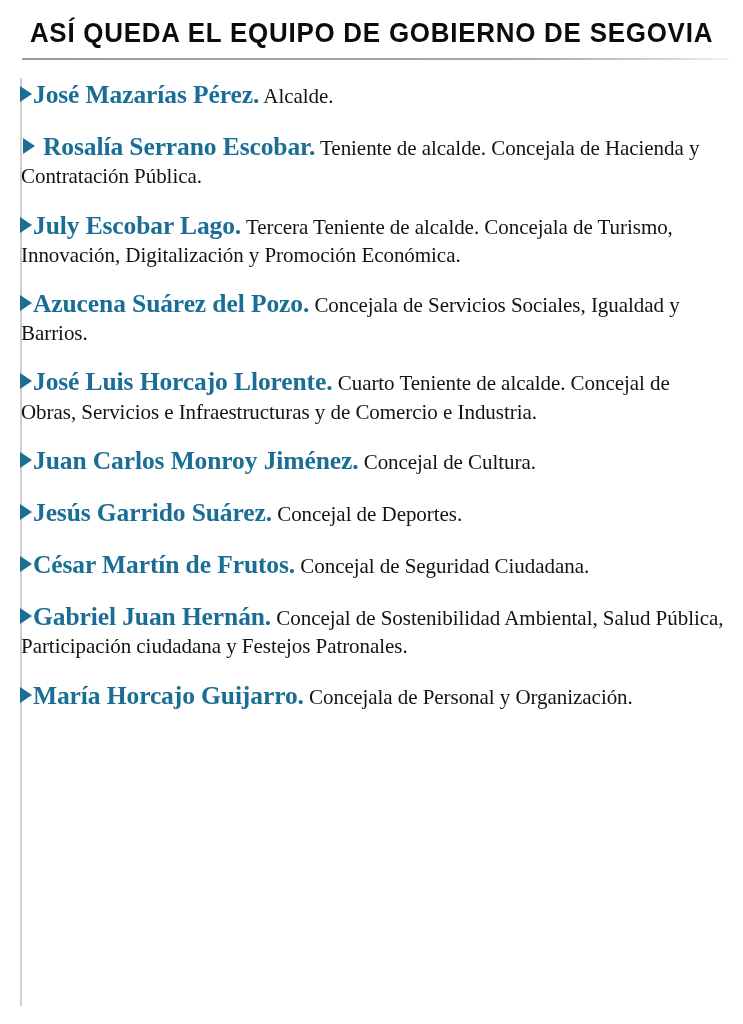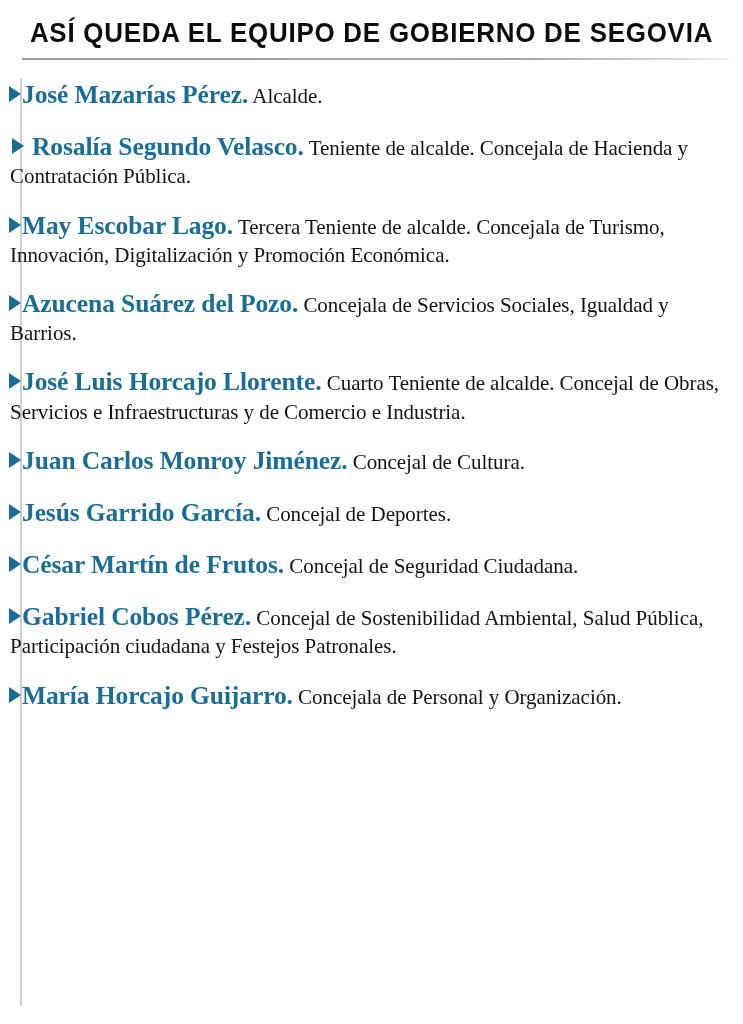--- a/index.html
+++ b/index.html
@@ -45,21 +45,21 @@
   .headline-rule {
     height: 2px;
     margin: 11px 14px 0 22px;
     background: linear-gradient(to right, #9b9b9b 0%, #a8a8a8 72%, #d6d6d6 92%, #f2f2f2 100%);
   }
 
   
   .list-wrap {
     position: relative;
     margin-top: 18px;
-    padding-left: 10px;
+    padding-left: 21px;
     padding-right: 16px;
   }
 
   .left-rule {
     position: absolute;
     left: 20px;
     top: 0;
     width: 2px;
     height: 928px;
     background: #cfcfcf;
@@ -127,41 +127,41 @@
 
   <div class="headline-rule"></div>
 
   <div class="list-wrap">
     <div class="left-rule"></div>
 
   <div class="entry" data-lines="1">
         <div class="entry-inner"><span class="bullet"></span><span class="name">José Mazarías Pérez.</span><span class="role">Alcalde.</span></div>
       </div>
       <div class="entry" data-lines="2">
-        <div class="entry-inner"><span class="bullet spaced"></span><span class="name">Rosalía Segundo Velasco.</span><span class="role">Teniente de alcalde. Concejala de Hacienda y Contratación Pública.</span></div>
+        <div class="entry-inner"><span class="bullet spaced"></span><span class="name">Rosalía Serrano Escobar.</span><span class="role">Teniente de alcalde. Concejala de Hacienda y Contratación Pública.</span></div>
       </div>
       <div class="entry" data-lines="2">
-        <div class="entry-inner"><span class="bullet"></span><span class="name">May Escobar Lago.</span><span class="role">Tercera Teniente de alcalde. Concejala de Turismo, Innovación, Digitalización y Promoción Económica.</span></div>
+        <div class="entry-inner"><span class="bullet"></span><span class="name">July Escobar Lago.</span><span class="role">Tercera Teniente de alcalde. Concejala de Turismo, Innovación, Digitalización y Promoción Económica.</span></div>
       </div>
       <div class="entry" data-lines="2">
         <div class="entry-inner"><span class="bullet"></span><span class="name">Azucena Suárez del Pozo.</span><span class="role">Concejala de Servicios Sociales, Igualdad y Barrios.</span></div>
       </div>
       <div class="entry" data-lines="2">
         <div class="entry-inner"><span class="bullet"></span><span class="name">José Luis Horcajo Llorente.</span><span class="role">Cuarto Teniente de alcalde. Concejal de Obras, Servicios e Infraestructuras y de Comercio e Industria.</span></div>
       </div>
       <div class="entry" data-lines="1">
         <div class="entry-inner"><span class="bullet"></span><span class="name">Juan Carlos Monroy Jiménez.</span><span class="role">Concejal de Cultura.</span></div>
       </div>
       <div class="entry" data-lines="1">
-        <div class="entry-inner"><span class="bullet"></span><span class="name">Jesús Garrido García.</span><span class="role">Concejal de Deportes.</span></div>
+        <div class="entry-inner"><span class="bullet"></span><span class="name">Jesús Garrido Suárez.</span><span class="role">Concejal de Deportes.</span></div>
       </div>
       <div class="entry" data-lines="1">
         <div class="entry-inner"><span class="bullet"></span><span class="name">César Martín de Frutos.</span><span class="role">Concejal de Seguridad Ciudadana.</span></div>
       </div>
       <div class="entry" data-lines="2">
-        <div class="entry-inner"><span class="bullet"></span><span class="name">Gabriel Cobos Pérez.</span><span class="role">Concejal de Sostenibilidad Ambiental, Salud Pública, Participación ciudadana y Festejos Patronales.</span></div>
+        <div class="entry-inner"><span class="bullet"></span><span class="name">Gabriel Juan Hernán.</span><span class="role">Concejal de Sostenibilidad Ambiental, Salud Pública, Participación ciudadana y Festejos Patronales.</span></div>
       </div>
       <div class="entry" data-lines="1">
         <div class="entry-inner"><span class="bullet"></span><span class="name">María Horcajo Guijarro.</span><span class="role">Concejala de Personal y Organización.</span></div>
       </div>
     </div>
 
 </div>
 
 </body></html>

